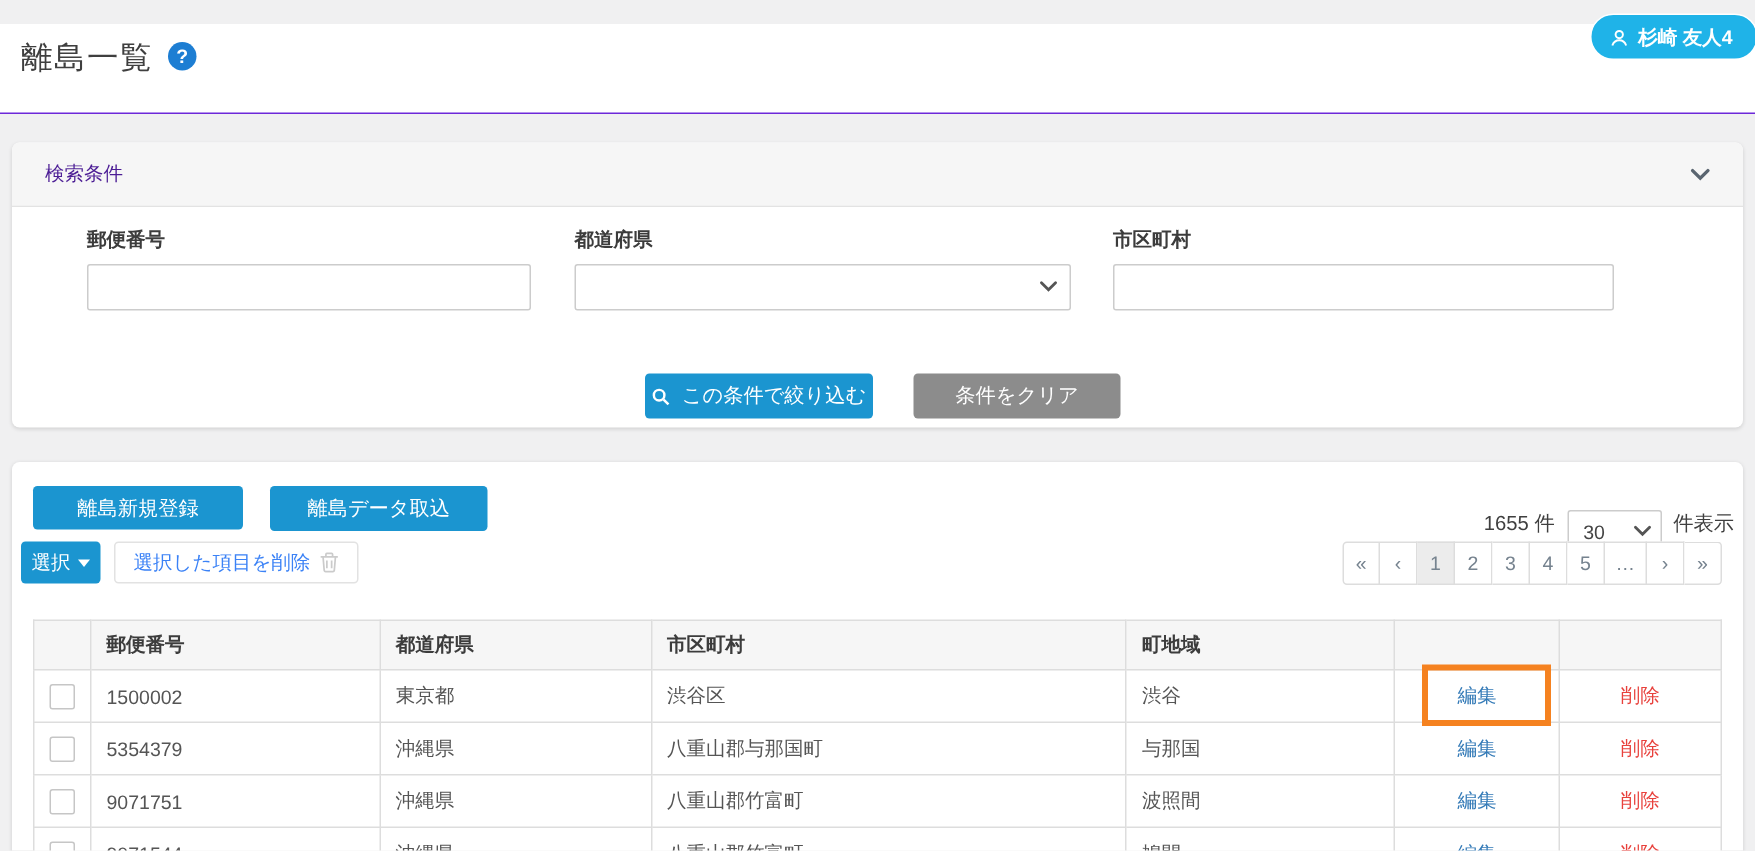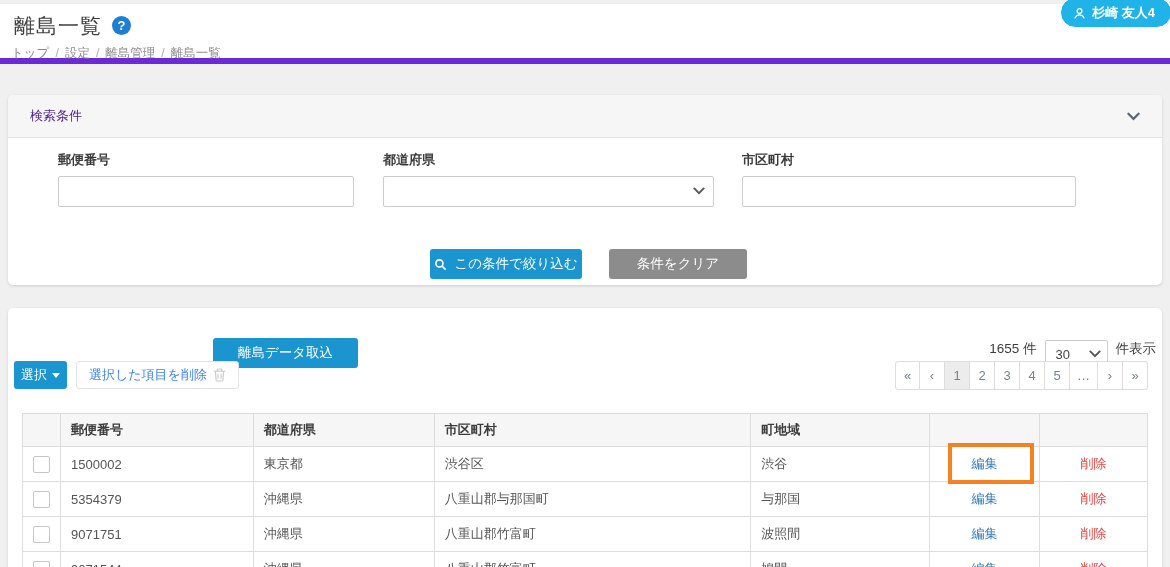--- a/index.html
+++ b/index.html
@@ -6,22 +6,22 @@
   html,body { width:1170px; height:567px; }
   body {
     position: relative;
     overflow: hidden;
     background: #f0f0f1;
     font-family: "Liberation Sans","DejaVu Sans",sans-serif;
     color: #404040;
   }
   
   .top-bar {
-    position:absolute; left:0; top:4px; width:1170px; height:60px;
-    background:#fff; border-bottom:6px solid #6d28d9;
+    position:absolute; left:0; top:16px; width:1170px; height:60px;
+    background:#fff; border-bottom:1px solid #6d28d9;
   }
   .page-title {
     position:absolute; left:14px; top:8px;
     font-size:21px; font-weight:500; color:#3f3f3f; letter-spacing:1px;
   }
   .help-icon {
     position:absolute; left:112px; top:12px; width:19px; height:19px;
     background:#1d7ed3; color:#fff; border-radius:50%;
     font-size:13px; font-weight:bold; text-align:center; line-height:19px;
     cursor:pointer;
@@ -67,21 +67,21 @@
     border:none; border-radius:3px; color:#fff; font-size:13.5px;
     cursor:pointer; font-family:inherit;
   }
   .btn-blue { background:#1b95d0; }
   .btn-gray { background:#8c8c8c; }
   .filter-btn { position:absolute; left:422px; top:154px; width:152px; height:30px; }
   .clear-btn  { position:absolute; left:601px; top:154px; width:138px; height:30px; }
   
   .list-card { top:308px; height:260px; border-radius:5px 5px 0 0; }
   .reg-btn    { position:absolute; left:14px;  top:16px; width:140px; height:29px; }
-  .import-btn { position:absolute; left:172px; top:30px; width:145px; height:30px;margin-left:33px; }
+  .import-btn { position:absolute; left:172px; top:16px; width:145px; height:30px; }
   .count-area {
     position:absolute; right:6px; top:17px; display:flex; align-items:flex-start;
     font-size:13.5px; color:#3f3f3f; gap:8px;margin-top:15px;
   }
   .pp-wrap { position:relative; width:63px; }
   .pp-wrap select {
     width:63px; height:28px; border:1px solid #ccc; border-radius:2px;
     font-size:13px; color:#444; padding:0 18px 0 10px; background:#fff;
     appearance:none; -webkit-appearance:none; outline:none;
   }
@@ -132,23 +132,20 @@
     border:4px solid #f58220; z-index:6; pointer-events:none;
   }
   .icon-svg { display:block; }
 </style>
 </head>
 <body>
 
 <div class="top-bar">
   <h1 class="page-title">離島一覧</h1>
   <div class="help-icon">?</div>
-  <div class="breadcrumb">
-    <a>トップ</a><span class="sep">/</span><a>設定</a><span class="sep">/</span><a>離島管理</a><span class="sep">/</span><a>離島一覧</a>
-  </div>
   <div class="user-badge">
     <svg class="icon-svg" width="13" height="13" viewBox="0 0 24 24" fill="none" stroke="#fff" stroke-width="2.4">
         <circle cx="12" cy="7.5" r="4.5"></circle>
         <path d="M3.5 21c1.5-4.5 5-6.5 8.5-6.5s7 2 8.5 6.5"></path>
       </svg>
     <span>杉崎 友人4</span>
   </div>
 </div>
 
 <div class="card search-card">
@@ -183,20 +180,23 @@
         <path d="M15.5 15.5 L21.5 21.5"></path>
       </svg>
     <span>この条件で絞り込む</span>
   </button>
   <button class="btn btn-gray clear-btn">
     <span>条件をクリア</span>
   </button>
 </div>
 
 <div class="card list-card">
+  <button class="btn btn-blue reg-btn">
+    <span>離島新規登録</span>
+  </button>
   <button class="btn btn-blue import-btn">
     <span>離島データ取込</span>
   </button>
 
   <div class="count-area">
     <span><span>1655</span> <span>件</span></span>
     <span class="pp-wrap">
       <select><option>30</option></select>
       <svg class="sel-chev icon-svg" width="12" height="8" viewBox="0 0 14 9" fill="none" stroke="#555" stroke-width="2.2" stroke-linecap="round">
           <path d="M1.5 1.5 L7 7 L12.5 1.5"></path>

